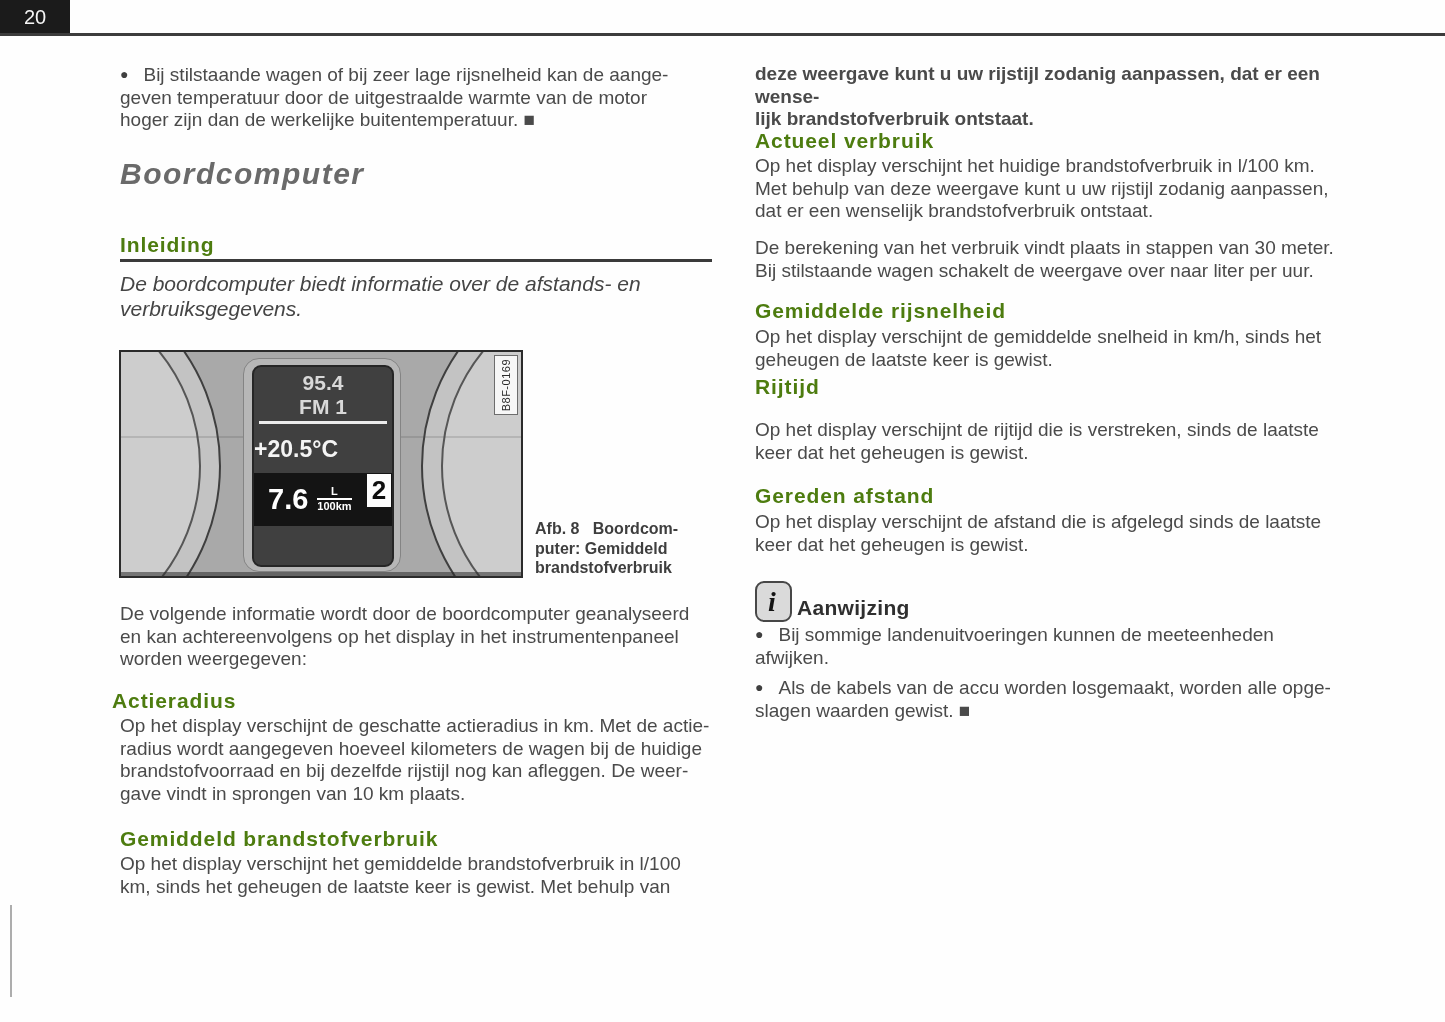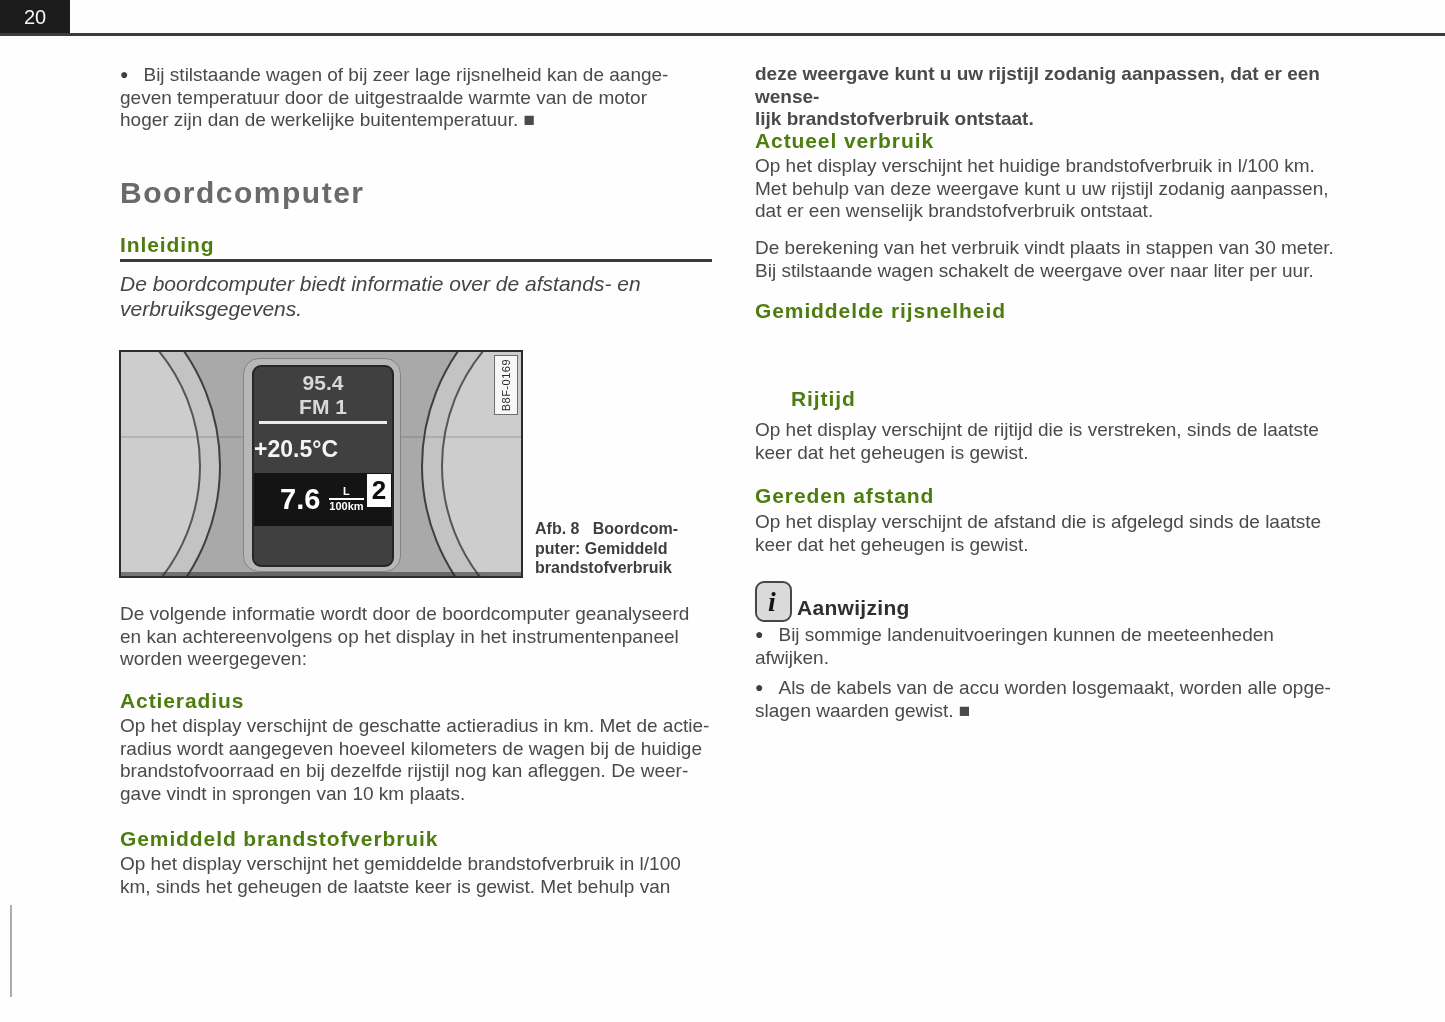--- a/index.html
+++ b/index.html
@@ -30,21 +30,21 @@
   .c-in-r{width:360px;height:360px;right:-284px;top:-68px;background:#cdcdcd;border:2px solid #565656;}
   .scanline{position:absolute;left:0;top:84px;width:100%;height:2px;background:rgba(70,70,70,0.18);}
   .bezel{position:absolute;left:122px;top:6px;width:156px;height:212px;border-radius:16px;
          background:#b7b7b7;border:1.5px solid #848484;}
   .screen{position:absolute;left:131px;top:13px;width:138px;height:198px;background:#404040;
           border:2px solid #262626;border-radius:9px;}
   .radio{height:50px;text-align:center;font-weight:bold;color:#d8d8d8;font-size:21px;line-height:24px;padding-top:4px;}
   .sep{height:2.5px;background:#ececec;margin:0 5px;}
   .temp{height:50px;line-height:50px;text-align:left;font-weight:bold;color:#f4f4f4;font-size:23px;}
   .band{position:absolute;left:0;top:106px;width:138px;height:53px;background:#141414;
-        display:flex;align-items:center;padding-left:26px;box-sizing:border-box;}
+        display:flex;align-items:center;padding-left:14px;box-sizing:border-box;}
   .fuel{color:#ffffff;font-weight:bold;font-size:29px;}
   .frac{display:inline-block;margin-left:9px;color:#ffffff;font-weight:bold;font-size:11px;text-align:center;}
   .frac .num{display:block;border-bottom:2px solid #ffffff;padding:0 5px 1px 5px;line-height:11px;}
   .frac .den{display:block;line-height:13px;}
   .mode{position:absolute;right:1px;top:1px;width:24px;height:33px;background:#fdfdfd;color:#0e0e0e;
         font-weight:bold;font-size:26px;text-align:center;line-height:33px;}
   .code{position:absolute;right:3px;top:3px;width:22px;height:58px;background:#f7f7f7;border:1px solid #6d6d6d;
         display:flex;align-items:center;justify-content:center;}
   .vtext{writing-mode:vertical-rl;transform:rotate(180deg);font-size:11px;color:#2a2a2a;letter-spacing:0.5px;}
   .fig-shadow{position:absolute;left:0;bottom:0;width:100%;height:4px;background:rgba(45,45,45,0.55);}
@@ -65,21 +65,21 @@
     <span>20</span>
   </div>
   <div class="toprule"></div>
 
   <div class="abs text" style="left:120px;top:63px;width:612px;">
     <span class="bullet">●</span><span class="lines">Bij stilstaande wagen of bij zeer lage rijsnelheid kan de aange-
 geven temperatuur door de uitgestraalde warmte van de motor
 hoger zijn dan de werkelijke buitentemperatuur. ■</span>
   </div>
 
-  <div class="abs h-main" style="left:120px;top:176px;">Boordcomputer</div>
+  <div class="abs h-main" style="left:120px;top:157px;font-style:italic;">Boordcomputer</div>
 
   <div class="abs h-sub" style="left:120px;top:233px;">Inleiding</div>
   <div class="abs rule" style="left:120px;top:259px;width:592px;"></div>
 
   <div class="abs lead lines" style="left:120px;top:271px;width:612px;">De boordcomputer biedt informatie over de afstands- en
 verbruiksgegevens.</div>
 
   <div class="figure">
     <div class="circ c-out-l"></div>
     <div class="circ c-in-l"></div>
@@ -110,43 +110,45 @@
   </div>
 
   <div class="abs caption lines" style="left:535px;top:519px;width:175px;">Afb. 8   Boordcom-
 puter: Gemiddeld
 brandstofverbruik</div>
 
   <div class="abs text lines" style="left:120px;top:603px;width:612px;">De volgende informatie wordt door de boordcomputer geanalyseerd
 en kan achtereenvolgens op het display in het instrumentenpaneel
 worden weergegeven:</div>
 
-  <div class="abs h-sub" style="left:120px;top:689px;">Actieradius</div>
+  <div class="abs h-sub" style="left:112px;top:689px;">Actieradius</div>
   <div class="abs text lines" style="left:120px;top:715px;width:612px;">Op het display verschijnt de geschatte actieradius in km. Met de actie-
 radius wordt aangegeven hoeveel kilometers de wagen bij de huidige
 brandstofvoorraad en bij dezelfde rijstijl nog kan afleggen. De weer-
 gave vindt in sprongen van 10 km plaats.</div>
 
   <div class="abs h-sub" style="left:120px;top:827px;">Gemiddeld brandstofverbruik</div>
   <div class="abs text lines" style="left:120px;top:853px;width:612px;">Op het display verschijnt het gemiddelde brandstofverbruik in l/100
 km, sinds het geheugen de laatste keer is gewist. Met behulp van</div>
 
   <div class="abs text lines" style="left:755px;top:63px;width:612px;font-weight:bold;">deze weergave kunt u uw rijstijl zodanig aanpassen, dat er een wense-
 lijk brandstofverbruik ontstaat.</div>
 
   <div class="abs h-sub" style="left:755px;top:129px;">Actueel verbruik</div>
   <div class="abs text lines" style="left:755px;top:155px;width:612px;">Op het display verschijnt het huidige brandstofverbruik in l/100 km.
 Met behulp van deze weergave kunt u uw rijstijl zodanig aanpassen,
 dat er een wenselijk brandstofverbruik ontstaat.</div>
   <div class="abs text lines" style="left:755px;top:237px;width:612px;">De berekening van het verbruik vindt plaats in stappen van 30 meter.
 Bij stilstaande wagen schakelt de weergave over naar liter per uur.</div>
 
   <div class="abs h-sub" style="left:755px;top:299px;">Gemiddelde rijsnelheid</div>
+  <div class="abs text lines" style="left:755px;top:326px;width:612px;">Op het display verschijnt de gemiddelde snelheid in km/h, sinds het
+geheugen de laatste keer is gewist.</div>
 
-  <div class="abs h-sub" style="left:755px;top:387px;margin-left:36px;">Rijtijd</div>
+  <div class="abs h-sub" style="left:755px;top:375px;">Rijtijd</div>
   <div class="abs text lines" style="left:755px;top:419px;width:612px;">Op het display verschijnt de rijtijd die is verstreken, sinds de laatste
 keer dat het geheugen is gewist.</div>
 
   <div class="abs h-sub" style="left:755px;top:484px;">Gereden afstand</div>
   <div class="abs text lines" style="left:755px;top:511px;width:612px;">Op het display verschijnt de afstand die is afgelegd sinds de laatste
 keer dat het geheugen is gewist.</div>
 
   <div class="note-icon">
     <span class="note-i">i</span>
   </div>

